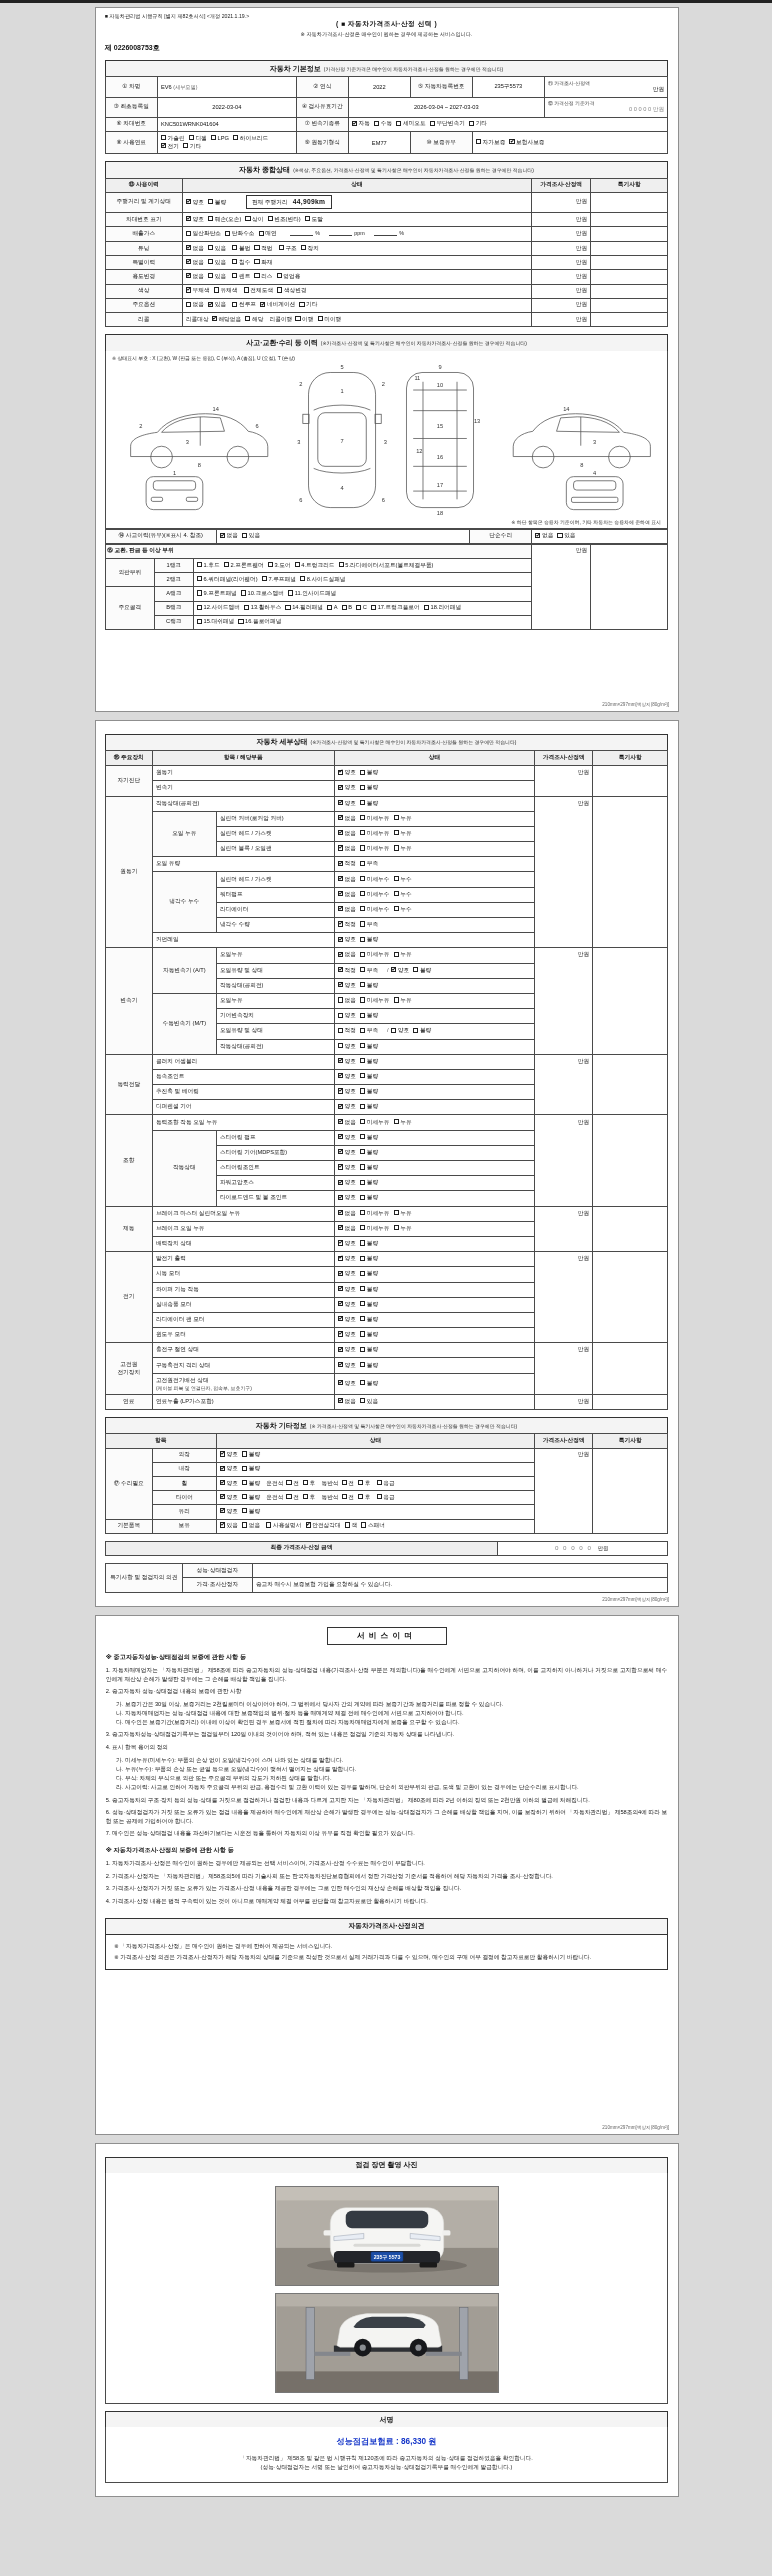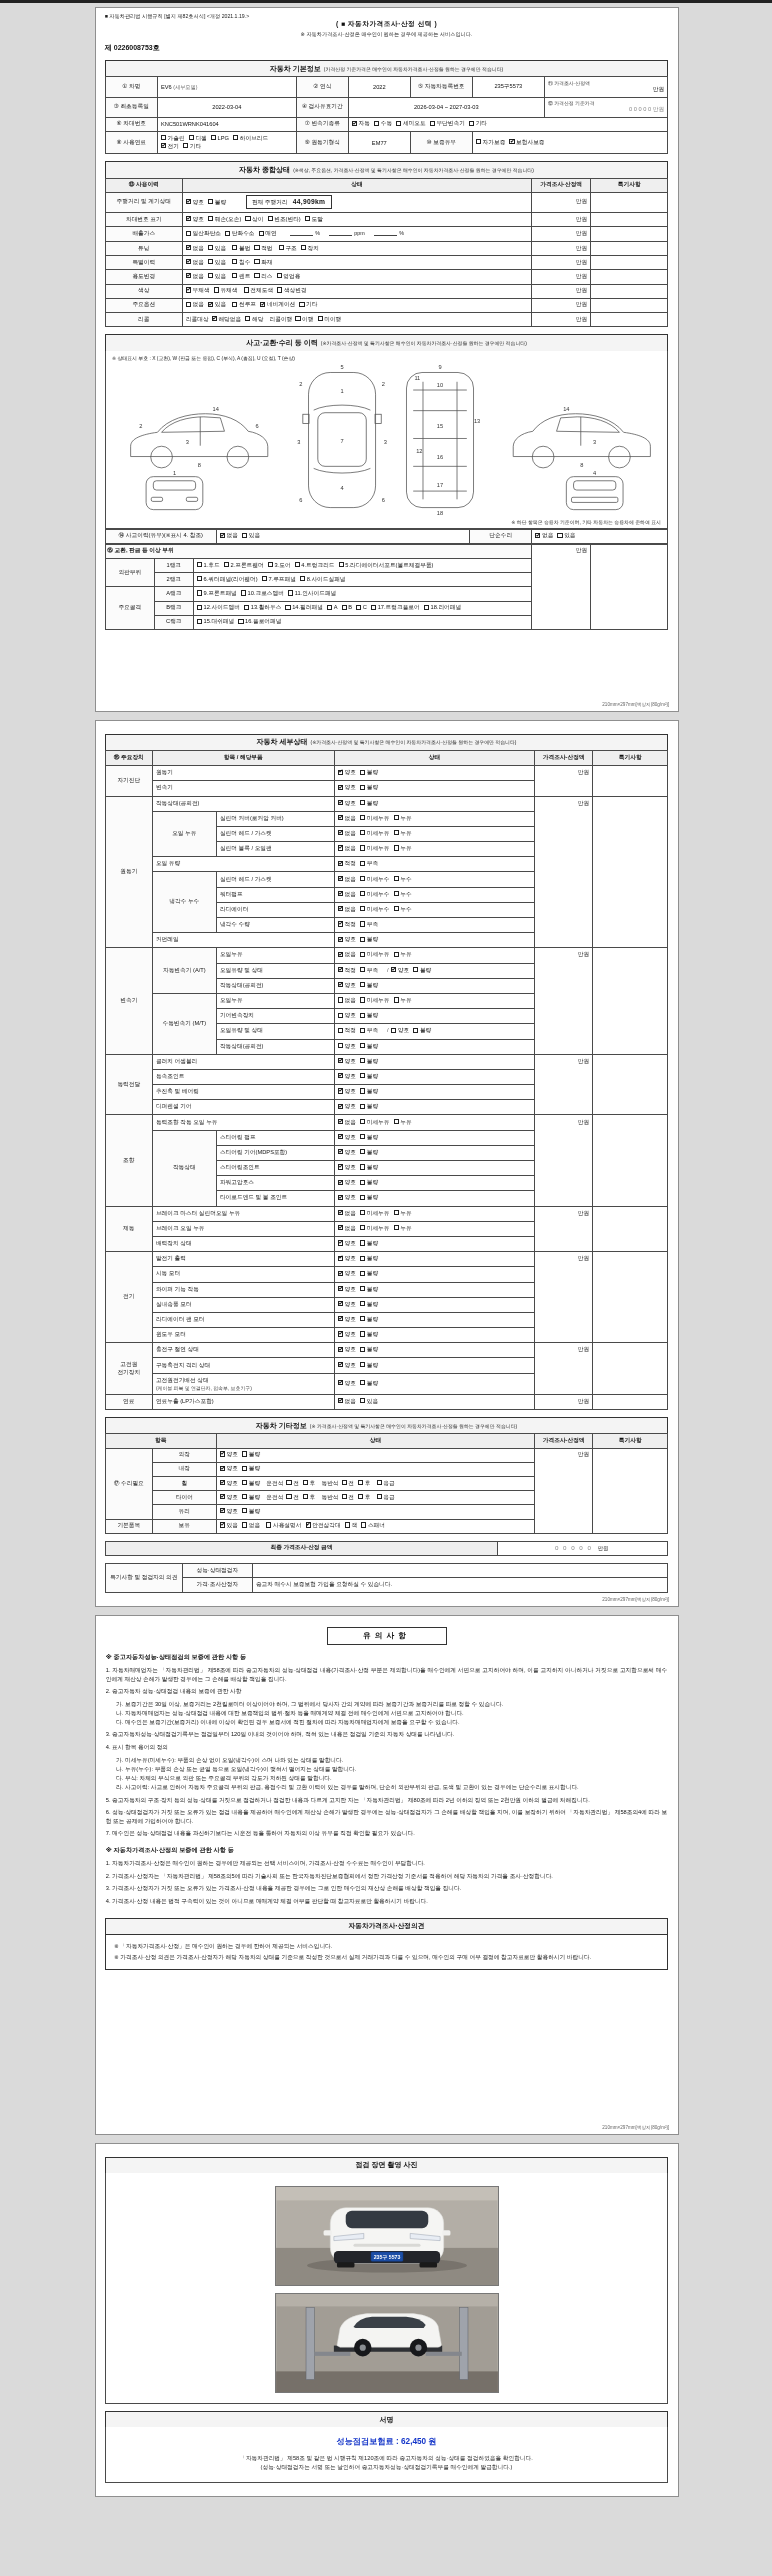--- a/index.html
+++ b/index.html
@@ -630,21 +630,21 @@
               <td>중고차 매수시 보증보험 가입을 요청하실 수 있습니다.</td>
             </tr>
           </tbody>
         </table>
       </div>
     <div class="pagefoot">210mm×297mm[백상지(80g/m²)]</div>
   </div>
 
   <div class="page" id="page3">
     <div id="notice-section">
-        <div class="notice-titlebox">유의사항</div>
+        <div class="notice-titlebox">서비스이며</div>
         <div class="nsec">※ 중고자동차성능·상태점검의 보증에 관한 사항 등</div>
         <div class="nitem">1. 자동차매매업자는 「자동차관리법」 제58조에 따라 중고자동차의 성능·상태점검 내용(가격조사·산정 부분은 제외합니다)을 매수인에게 서면으로 고지하여야 하며, 이를 고지하지 아니하거나 거짓으로 고지함으로써 매수인에게 재산상 손해가 발생한 경우에는 그 손해를 배상할 책임을 집니다.</div>
         <div class="nitem">2. 중고자동차 성능·상태점검 내용의 보증에 관한 사항</div>
         <div class="nsub">가. 보증기간은 30일 이상, 보증거리는 2천킬로미터 이상이어야 하며, 그 범위에서 당사자 간의 계약에 따라 보증기간과 보증거리를 따로 정할 수 있습니다.</div>
         <div class="nsub">나. 자동차매매업자는 성능·상태점검 내용에 대한 보증책임의 범위·절차 등을 매매계약 체결 전에 매수인에게 서면으로 고지하여야 합니다.</div>
         <div class="nsub">다. 매수인은 보증기간(보증거리) 이내에 이상이 확인된 경우 보증서에 적힌 절차에 따라 자동차매매업자에게 보증을 요구할 수 있습니다.</div>
         <div class="nitem">3. 중고자동차성능·상태점검기록부는 점검일부터 120일 이내의 것이어야 하며, 적혀 있는 내용은 점검일 기준의 자동차 상태를 나타냅니다.</div>
         <div class="nitem">4. 표시 항목 용어의 정의</div>
         <div class="nsub">가. 미세누유(미세누수): 부품의 손상 없이 오일(냉각수)이 스며 나와 있는 상태를 말합니다.</div>
         <div class="nsub">나. 누유(누수): 부품의 손상 또는 균열 등으로 오일(냉각수)이 맺혀서 떨어지는 상태를 말합니다.</div>
@@ -705,21 +705,21 @@
             <circle cx="168" cy="104" r="17" fill="#17181b"></circle>
             <circle cx="276" cy="104" r="17" fill="#17181b"></circle>
             <circle cx="168" cy="104" r="6" fill="#8a8d92"></circle>
             <circle cx="276" cy="104" r="6" fill="#8a8d92"></circle>
           </svg>
         </div>
       </div>
     <div id="sign-section">
         <div class="secbar"><span class="sectitle">서명</span></div>
         <div class="sign-content">
-          <div class="insurance">성능점검보험료 : 62,450 원</div>
+          <div class="insurance">성능점검보험료 : 86,330 원</div>
           <div class="sign-line">「자동차관리법」 제58조 및 같은 법 시행규칙 제120조에 따라 중고자동차의 성능·상태를 점검하였음을 확인합니다.</div>
           <div class="sign-line">(성능·상태점검자는 서명 또는 날인하여 중고자동차성능·상태점검기록부를 매수인에게 발급합니다.)</div>
         </div>
       </div>
   </div>
 
 </div>
 
 
 </body></html>

